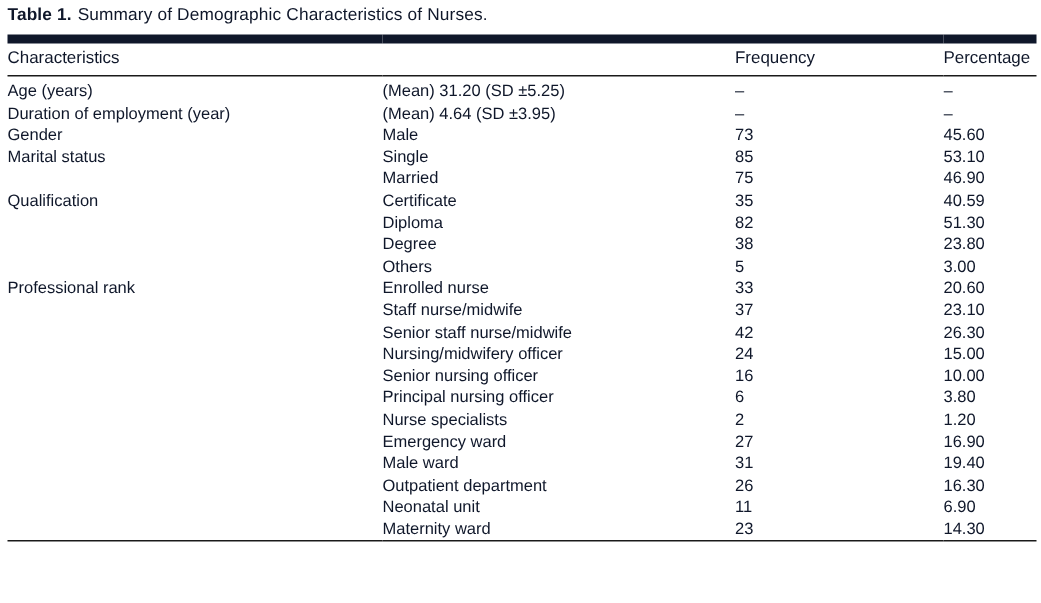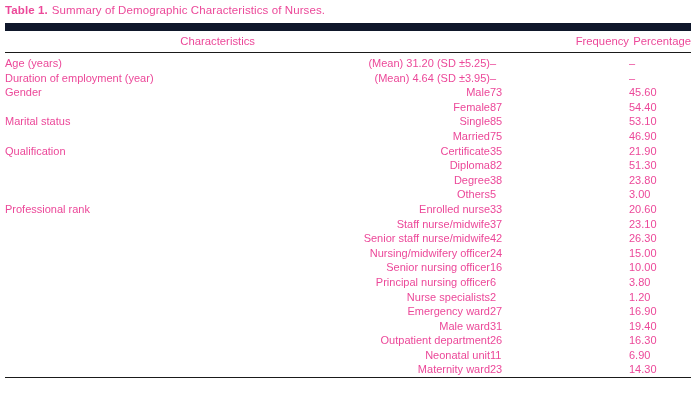--- a/index.html
+++ b/index.html
@@ -1,40 +1,40 @@
 <!DOCTYPE html>
 <html><head>
 <meta charset="utf-8">
 <style>
   html,body{margin:0;padding:0;background:#ffffff;}
   .page{
     width:694px;height:402px;box-sizing:border-box;
-    background:#ffffff;color:#ec4899;
+    background:#ffffff;color:#0f172a;
     font-family:"Liberation Sans", sans-serif;
     padding:3px 3px 0 5px;overflow:hidden;
   }
   .caption{font-size:11.5px;line-height:13px;margin:1px 0 6px 0;letter-spacing:0.1px;}
   .caption-label{font-weight:bold;margin-right:4px;}
   table.demo{
     border-collapse:collapse;table-layout:fixed;width:686px;
     border-bottom:1.5px solid #1a1a1a;
   }
   table.demo th{
-    text-align:right;font-weight:normal;font-size:11.3px;
-    border-top:8px solid #0f172a;border-bottom:1px solid #1a1a1a;
+    text-align:left;font-weight:normal;font-size:11.3px;
+    border-top:6px solid #0f172a;border-bottom:1px solid #1a1a1a;
     padding:4px 0 4px 0;line-height:13px;white-space:nowrap;overflow:hidden;
   }
   table.demo td{
     font-size:11px;line-height:14.6px;height:14.6px;
     padding:0;white-space:nowrap;overflow:hidden;vertical-align:top;
   }
   tbody tr:first-child td{padding-top:3px;}
   tbody tr:last-child td{padding-bottom:0;}
   .c0{width:250px;}
-  .c1{width:235px;text-align:right;}
+  .c1{width:235px;}
   .c2{width:139px;}
   .c3{width:62px;margin-left:41px;}
 </style>
 </head>
 <body>
 
 <div class="page">
   <div class="caption">
     <span class="caption-label">Table 1.</span><span class="caption-text">Summary of Demographic Characteristics of Nurses.</span>
   </div>
@@ -67,42 +67,36 @@
           <td class="c2">–</td>
           <td class="c3">–</td>
         </tr>
         <tr>
           <td class="c0">Gender</td>
           <td class="c1">Male</td>
           <td class="c2">73</td>
           <td class="c3">45.60</td>
         </tr>
         <tr>
-          <td class="c0"></td>
-          <td class="c1">Female</td>
-          <td class="c2">87</td>
-          <td class="c3">54.40</td>
-        </tr>
-        <tr>
           <td class="c0">Marital status</td>
           <td class="c1">Single</td>
           <td class="c2">85</td>
           <td class="c3">53.10</td>
         </tr>
         <tr>
           <td class="c0"></td>
           <td class="c1">Married</td>
           <td class="c2">75</td>
           <td class="c3">46.90</td>
         </tr>
         <tr>
           <td class="c0">Qualification</td>
           <td class="c1">Certificate</td>
           <td class="c2">35</td>
-          <td class="c3">21.90</td>
+          <td class="c3">40.59</td>
         </tr>
         <tr>
           <td class="c0"></td>
           <td class="c1">Diploma</td>
           <td class="c2">82</td>
           <td class="c3">51.30</td>
         </tr>
         <tr>
           <td class="c0"></td>
           <td class="c1">Degree</td>

